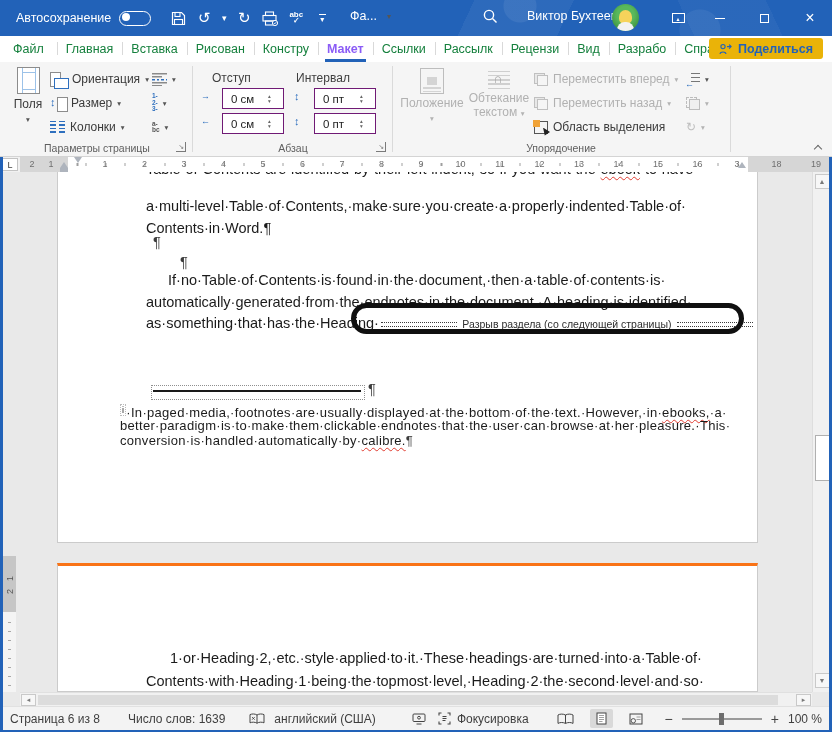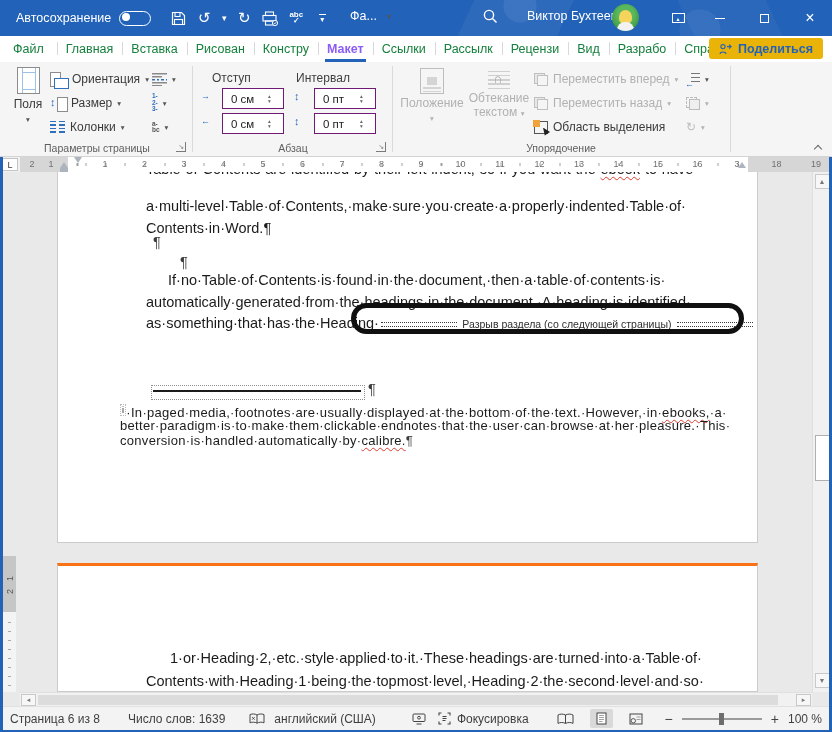--- a/index.html
+++ b/index.html
@@ -411,21 +411,21 @@
   <div id="docarea">
     <div class="page" id="page1">
       <div class="doc-line" style="left:88px; top:-13px;">
         <span>Table·of·Contents·are·identified·by·their·left·indent,·so·if·you·want·the·</span><span class="sq">ebook</span><span>·to·have</span>
       </div>
       <div class="doc-line" style="left:88px; top:24px;">a·multi-level·Table·of·Contents,·make·sure·you·create·a·properly·indented·Table·of·</div>
       <div class="doc-line" style="left:88px; top:46px;">Contents·in·Word.¶</div>
       <div class="doc-line pmark" style="left:95px; top:60px;">¶</div>
       <div class="doc-line pmark" style="left:122px; top:80px;">¶</div>
       <div class="doc-line" style="left:110px; top:98px;">If·no·Table·of·Contents·is·found·in·the·document,·then·a·table·of·contents·is·</div>
-      <div class="doc-line" style="left:88px; top:120px;">automatically·generated·from·the·headings·in·the·document.·A·heading·is·identified·</div>
+      <div class="doc-line" style="left:88px; top:120px;">automatically·generated·from·the·endnotes·in·the·document.·A·heading·is·identified·</div>
       <div class="doc-line" style="left:88px; top:141px;">
         <span>as·something·that·has·the·Heading·</span><span class="secbreak">
             <span class="sb-dots"></span>
             <span class="sb-label">Разрыв раздела (со следующей страницы)</span>
             <span class="sb-dots"></span>
           </span>
       </div>
       <div id="fnsep">
           <div class="ln"></div>
         </div>

